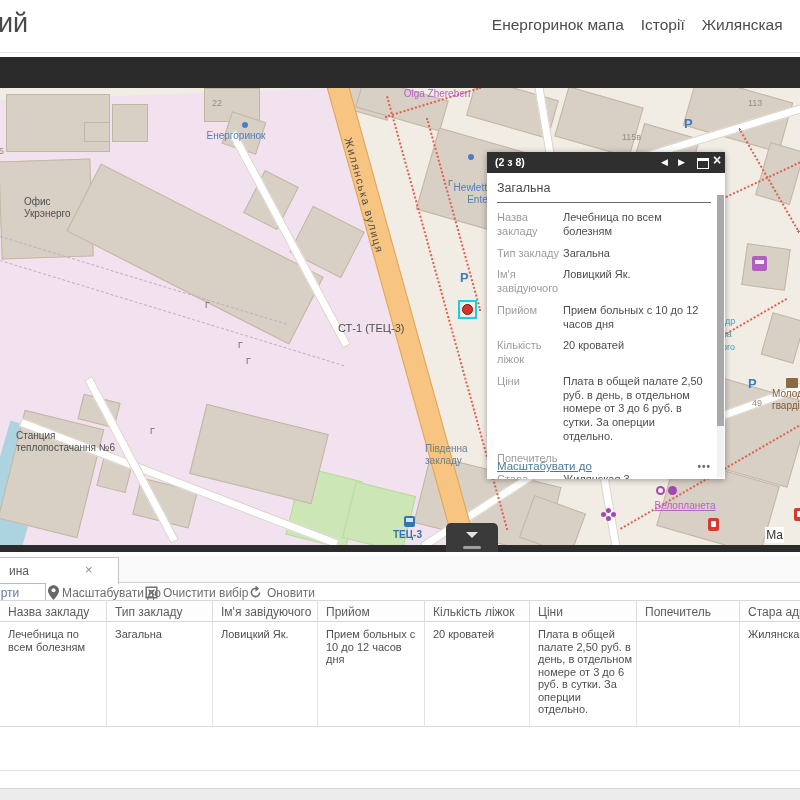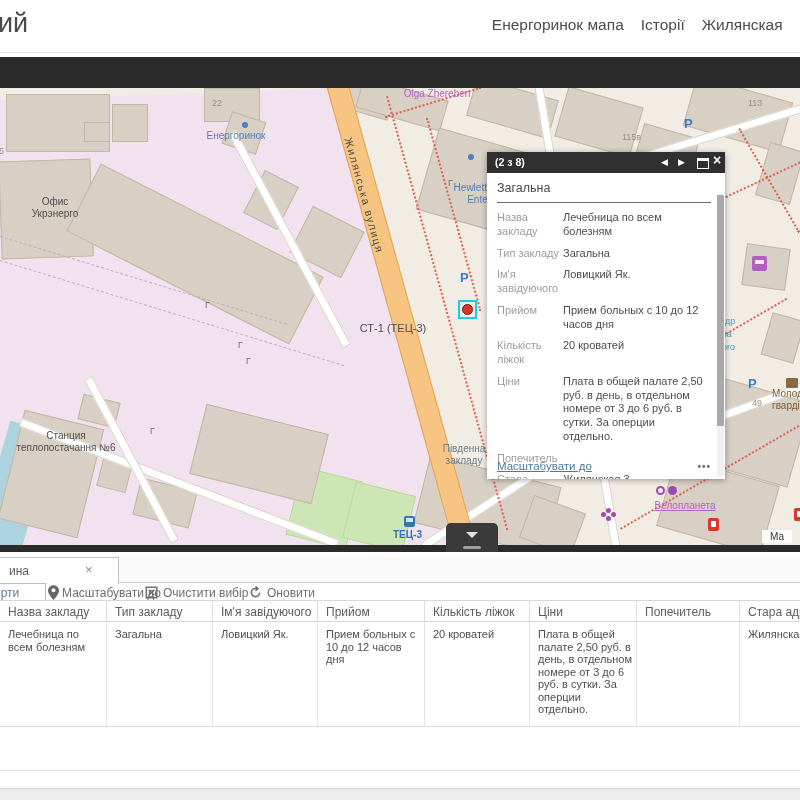--- a/index.html
+++ b/index.html
@@ -14,21 +14,21 @@
   #map{position:absolute;left:0;top:88px;width:800px;height:457px;background:#f1ede4;overflow:hidden}
   #pinkzone{position:absolute;left:0;top:0;width:100%;height:100%;background:#f2e2ef;clip-path:polygon(0 12px,346px 0,470px 457px,0 457px)}
   .ms{position:absolute;box-sizing:border-box}
   .bld{background:#d8cfc5;border:1px solid #c4b6a4;z-index:1}
   .grn{background:#cde6b6;border:1px solid #b9d9a1;z-index:1}
   .water{background:#abd4e0;z-index:1}
   .rd{height:9px;background:#fff;border:1px solid #d9d2c7;transform-origin:0 0;z-index:2}
   .ord{height:22px;background:#f7c581;border:1px solid #dfa55c;transform-origin:0 0;z-index:3}
   .rdash{height:0;border-top:2px dotted #e0604e;transform-origin:0 0;z-index:4}
   .gdash{height:0;border-top:1px dashed #c2afbd;transform-origin:0 0;z-index:4}
-  .lbl{font-size:10px;color:#4d4d4d;text-align:center;line-height:1.18;z-index:5}
+  .lbl{font-size:10px;color:#4d4d4d;line-height:1.18;z-index:5}
   .slate{color:#68808f}
   .blbl{font-size:10px;color:#4d7fc0;text-align:center;line-height:1.15;z-index:5}
   .plbl{font-size:10px;color:#b264c4;text-align:center;line-height:1.15;z-index:5}
   .brown{font-size:10px;color:#7d5d35;line-height:1.15;z-index:5;white-space:normal}
   .blue2{font-size:10px;color:#2f76b5;font-weight:bold;z-index:5}
   .hn{font-size:9px;color:#9b8d7d;z-index:5}
   .teal{font-size:9px;color:#43a0b8;z-index:5}
   .gmark{font-size:9px;color:#6f6f6f;z-index:5}
   .pk{font-size:13px;font-weight:bold;color:#3c7dc4;z-index:5}
   .poidot{width:6px;height:6px;border-radius:50%;background:#4d7fc0;z-index:5}
@@ -37,21 +37,21 @@
   .rpoi{width:11px;height:13px;background:#d63a2c;border-radius:2px;z-index:5}
   .rpoi::after{content:"";display:block;margin:3px 3px 0 3px;height:6px;background:#fff;border-radius:1px}
   .bus{width:11px;height:11px;background:#2f76b5;border-radius:2px;z-index:5}
   .bus::after{content:"";display:block;margin:2px 2px 0 2px;height:4px;background:#cfe3f2}
   .hot{width:12px;height:10px;background:#8a6b3f;border-radius:1px;z-index:5}
   .pflower{width:5px;height:5px;background:#a04ab0;border-radius:50%;box-shadow:-5px -4px 0 #a04ab0,5px -4px 0 #a04ab0,0 -8px 0 #a04ab0;z-index:5}
   .pbike{width:5px;height:5px;border-radius:50%;box-shadow:0 0 0 2px #a04ab0,12px 0 0 2px #a04ab0;z-index:5}
   #street-label{position:absolute;left:354px;top:48px;width:232px;transform:rotate(74.5deg);transform-origin:0 0;font-size:11px;color:#4f4f4f;letter-spacing:1.5px;white-space:nowrap;z-index:5}
   #marker{position:absolute;left:458px;top:212px;width:15px;height:15px;border:2px solid #17cfe3;z-index:8;background:rgba(255,255,255,.1)}
   #marker::after{content:"";position:absolute;inset:2px;background:#d6352b;border:1px solid #7e180f;border-radius:50%}
-  #map-attribution{position:absolute;right:8px;bottom:2px;background:rgba(255,255,255,.9);font-size:10px;color:#333;padding:1px 8px;z-index:6}
+  #map-attribution{position:absolute;right:16px;bottom:2px;background:rgba(255,255,255,.9);font-size:12px;color:#333;padding:1px 1px;z-index:6}
   
   #collapse-tab{position:absolute;left:446px;top:523px;width:52px;height:29px;background:#3a3a3a;border-radius:5px 5px 0 0;z-index:15;cursor:pointer}
   #collapse-tab .tri{position:absolute;left:20px;top:9px;width:0;height:0;border-left:6px solid transparent;border-right:6px solid transparent;border-top:6px solid #e2e2e2}
   #collapse-tab .grip{position:absolute;left:17px;bottom:3px;width:18px;height:3px;background:#9f9f9f;border-radius:2px}
   
   #popup{position:absolute;left:487px;top:152px;width:238px;height:327px;z-index:40;box-shadow:0 1px 6px rgba(0,0,0,.35)}
   #popup-header{position:absolute;left:0;top:0;right:0;height:21px;background:#2f2f2f;color:#fff}
   #popup-pager{position:absolute;left:8px;top:4px;font-size:10.5px;font-weight:bold;color:#fff}
   .ph-btn{position:absolute;top:3px;color:#fff;font-size:9px;cursor:pointer;line-height:14px}
   #popup-max{width:10px;height:7px;border:1px solid #fff;border-top:3px solid #fff;top:6px}

